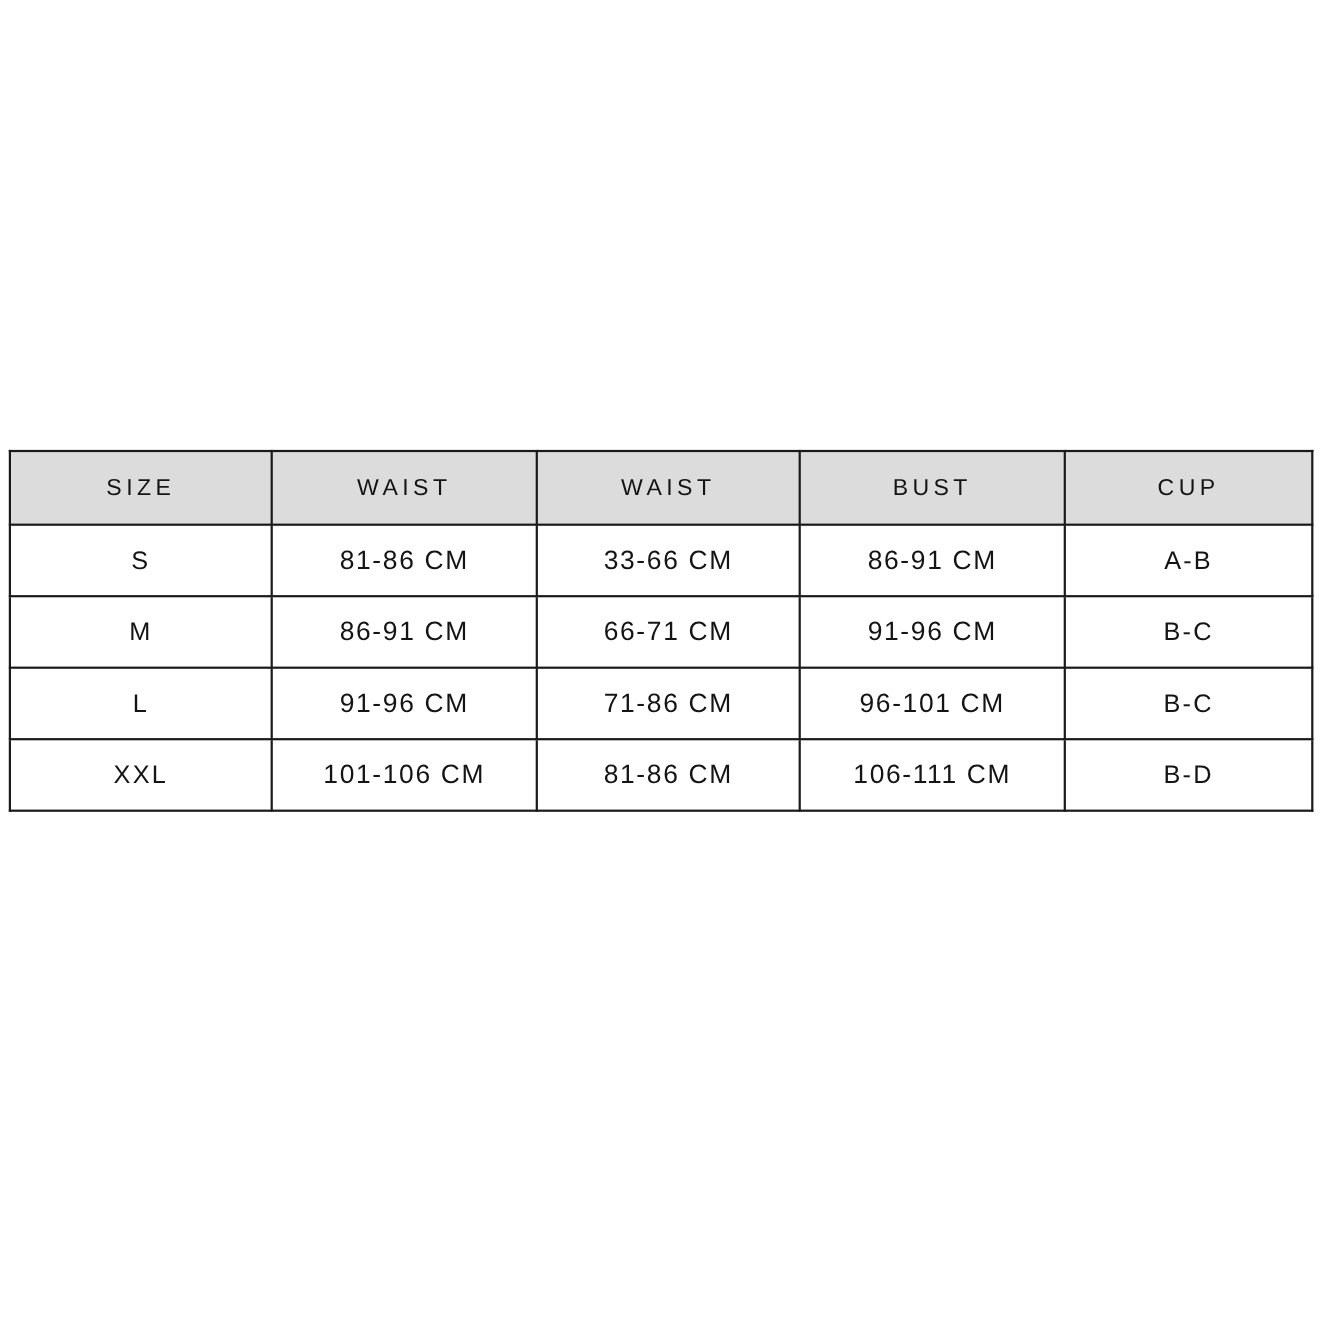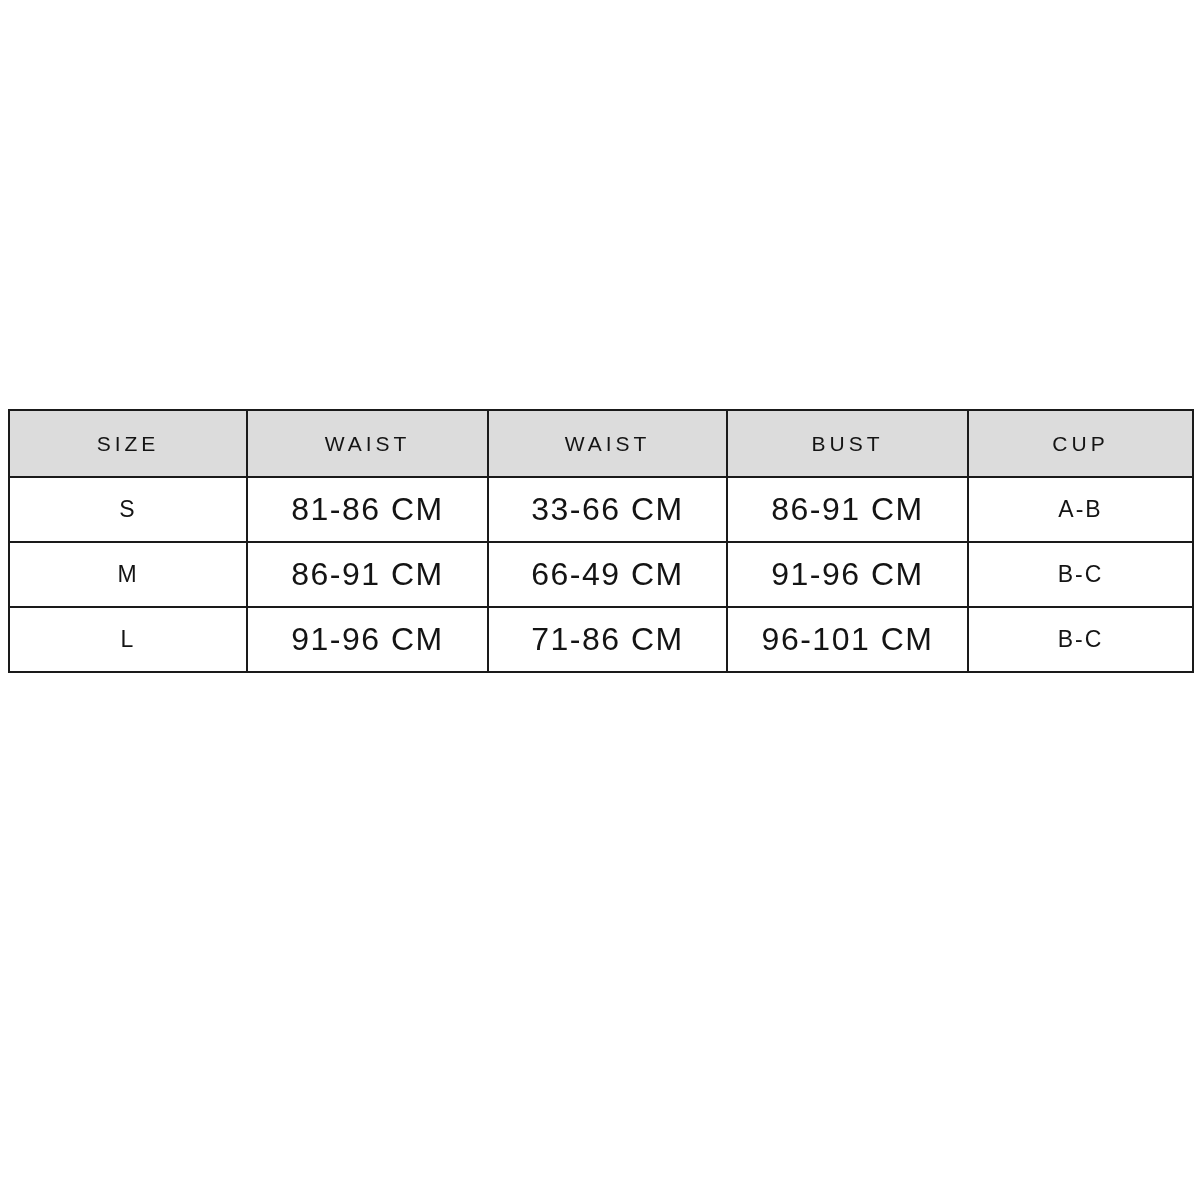--- a/index.html
+++ b/index.html
@@ -45,21 +45,21 @@
   }
   table.size-chart thead th {
     height: 65px;
     background: #dcdcdc;
     font-size: 21px;
     letter-spacing: 4px;
     font-weight: 400;
   }
   table.size-chart tbody td {
     height: 63px;
-    font-size: 32px;
+    font-size: 24px;
     letter-spacing: 1.5px;
     background: #ffffff;
   }
   table.size-chart tbody td.size-cell {
     font-size: 23px;
     letter-spacing: 2px;
   }
   table.size-chart tbody td.cup-cell {
     font-size: 23px;
     letter-spacing: 2px;
@@ -97,27 +97,34 @@
         <tr>
           <td class="size-cell">S</td>
           <td>81-86 CM</td>
           <td>33-66 CM</td>
           <td>86-91 CM</td>
           <td class="cup-cell">A-B</td>
         </tr>
         <tr>
           <td class="size-cell">M</td>
           <td>86-91 CM</td>
-          <td>66-49 CM</td>
+          <td>66-71 CM</td>
           <td>91-96 CM</td>
           <td class="cup-cell">B-C</td>
         </tr>
         <tr>
           <td class="size-cell">L</td>
           <td>91-96 CM</td>
           <td>71-86 CM</td>
           <td>96-101 CM</td>
           <td class="cup-cell">B-C</td>
         </tr>
+        <tr>
+          <td class="size-cell">XXL</td>
+          <td>101-106 CM</td>
+          <td>81-86 CM</td>
+          <td>106-111 CM</td>
+          <td class="cup-cell">B-D</td>
+        </tr>
       </tbody>
     </table>
   </div>
 </div>
 
 </body></html>

